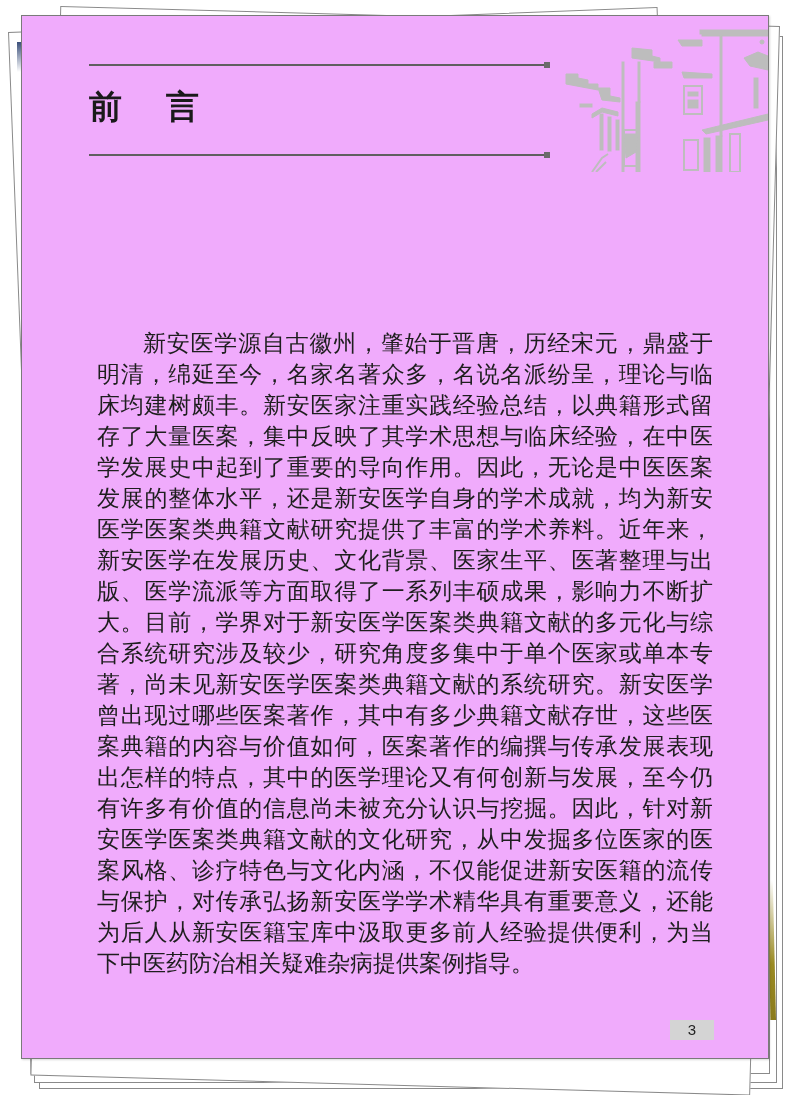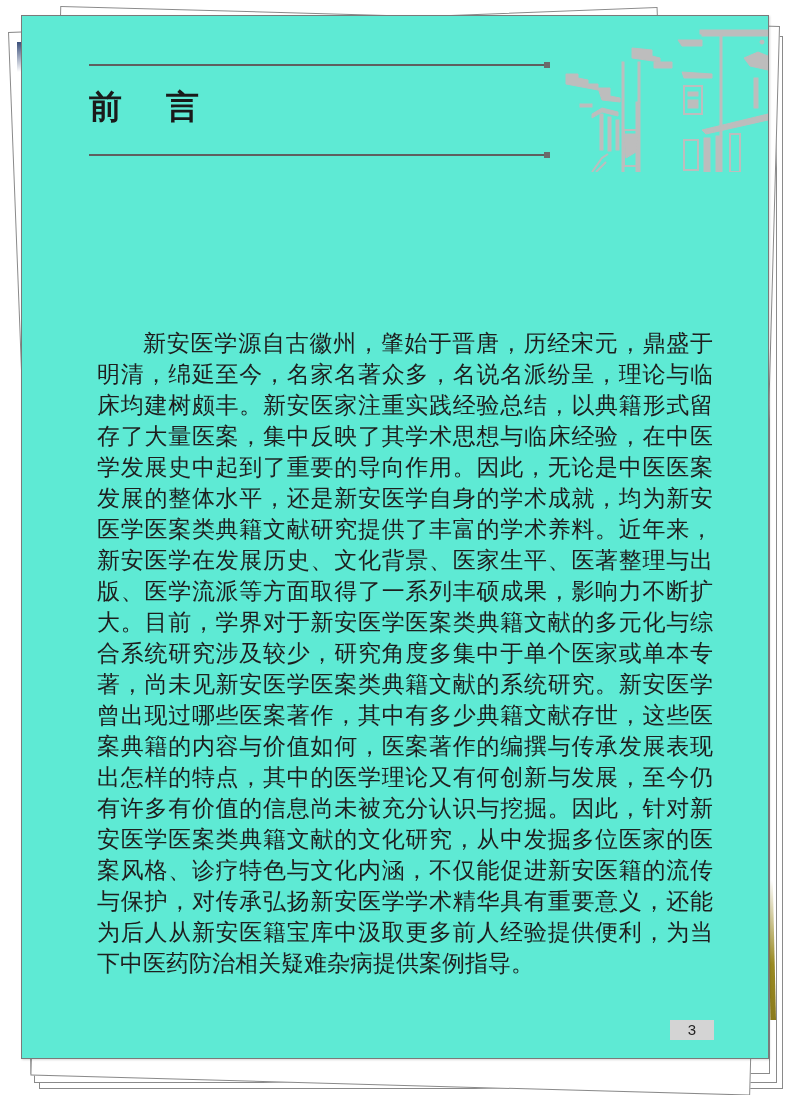--- a/index.html
+++ b/index.html
@@ -21,21 +21,21 @@
     .stack-1 { left: 30px; top: 27px; width: 740px; height: 1047px; }
     .stack-2 { left: 34px; top: 32px; width: 743px; height: 1051px; }
     .stack-3 { left: 39px; top: 36px; width: 744px; height: 1053px; }
     .olive {
       position: absolute; left: 768px; top: 880px; width: 8px; height: 140px;
       background: linear-gradient(rgba(150,130,30,0), #9a8a22 60%, #8b7b1d);
       clip-path: polygon(0 0, 60% 0, 100% 100%, 30% 100%);
     }
     .page {
       position: absolute; left: 21px; top: 15px; width: 748px; height: 1044px;
-      background: #5eead4; border: 1px solid #7a7a7a; box-sizing: border-box;
+      background: #f0abfc; border: 1px solid #7a7a7a; box-sizing: border-box;
       box-shadow: 1px 1px 2px rgba(0,0,0,0.15);
     }
     .rule {
       position: absolute; left: 67px; height: 2px; width: 455px; background: #5f5f5f;
     }
     .rule .cap {
       position: absolute; right: -6px; top: -2px; width: 6px; height: 6px; background: #6b6b6b;
     }
     .rule-top { top: 48px; }
     .rule-bottom { top: 138px; }

